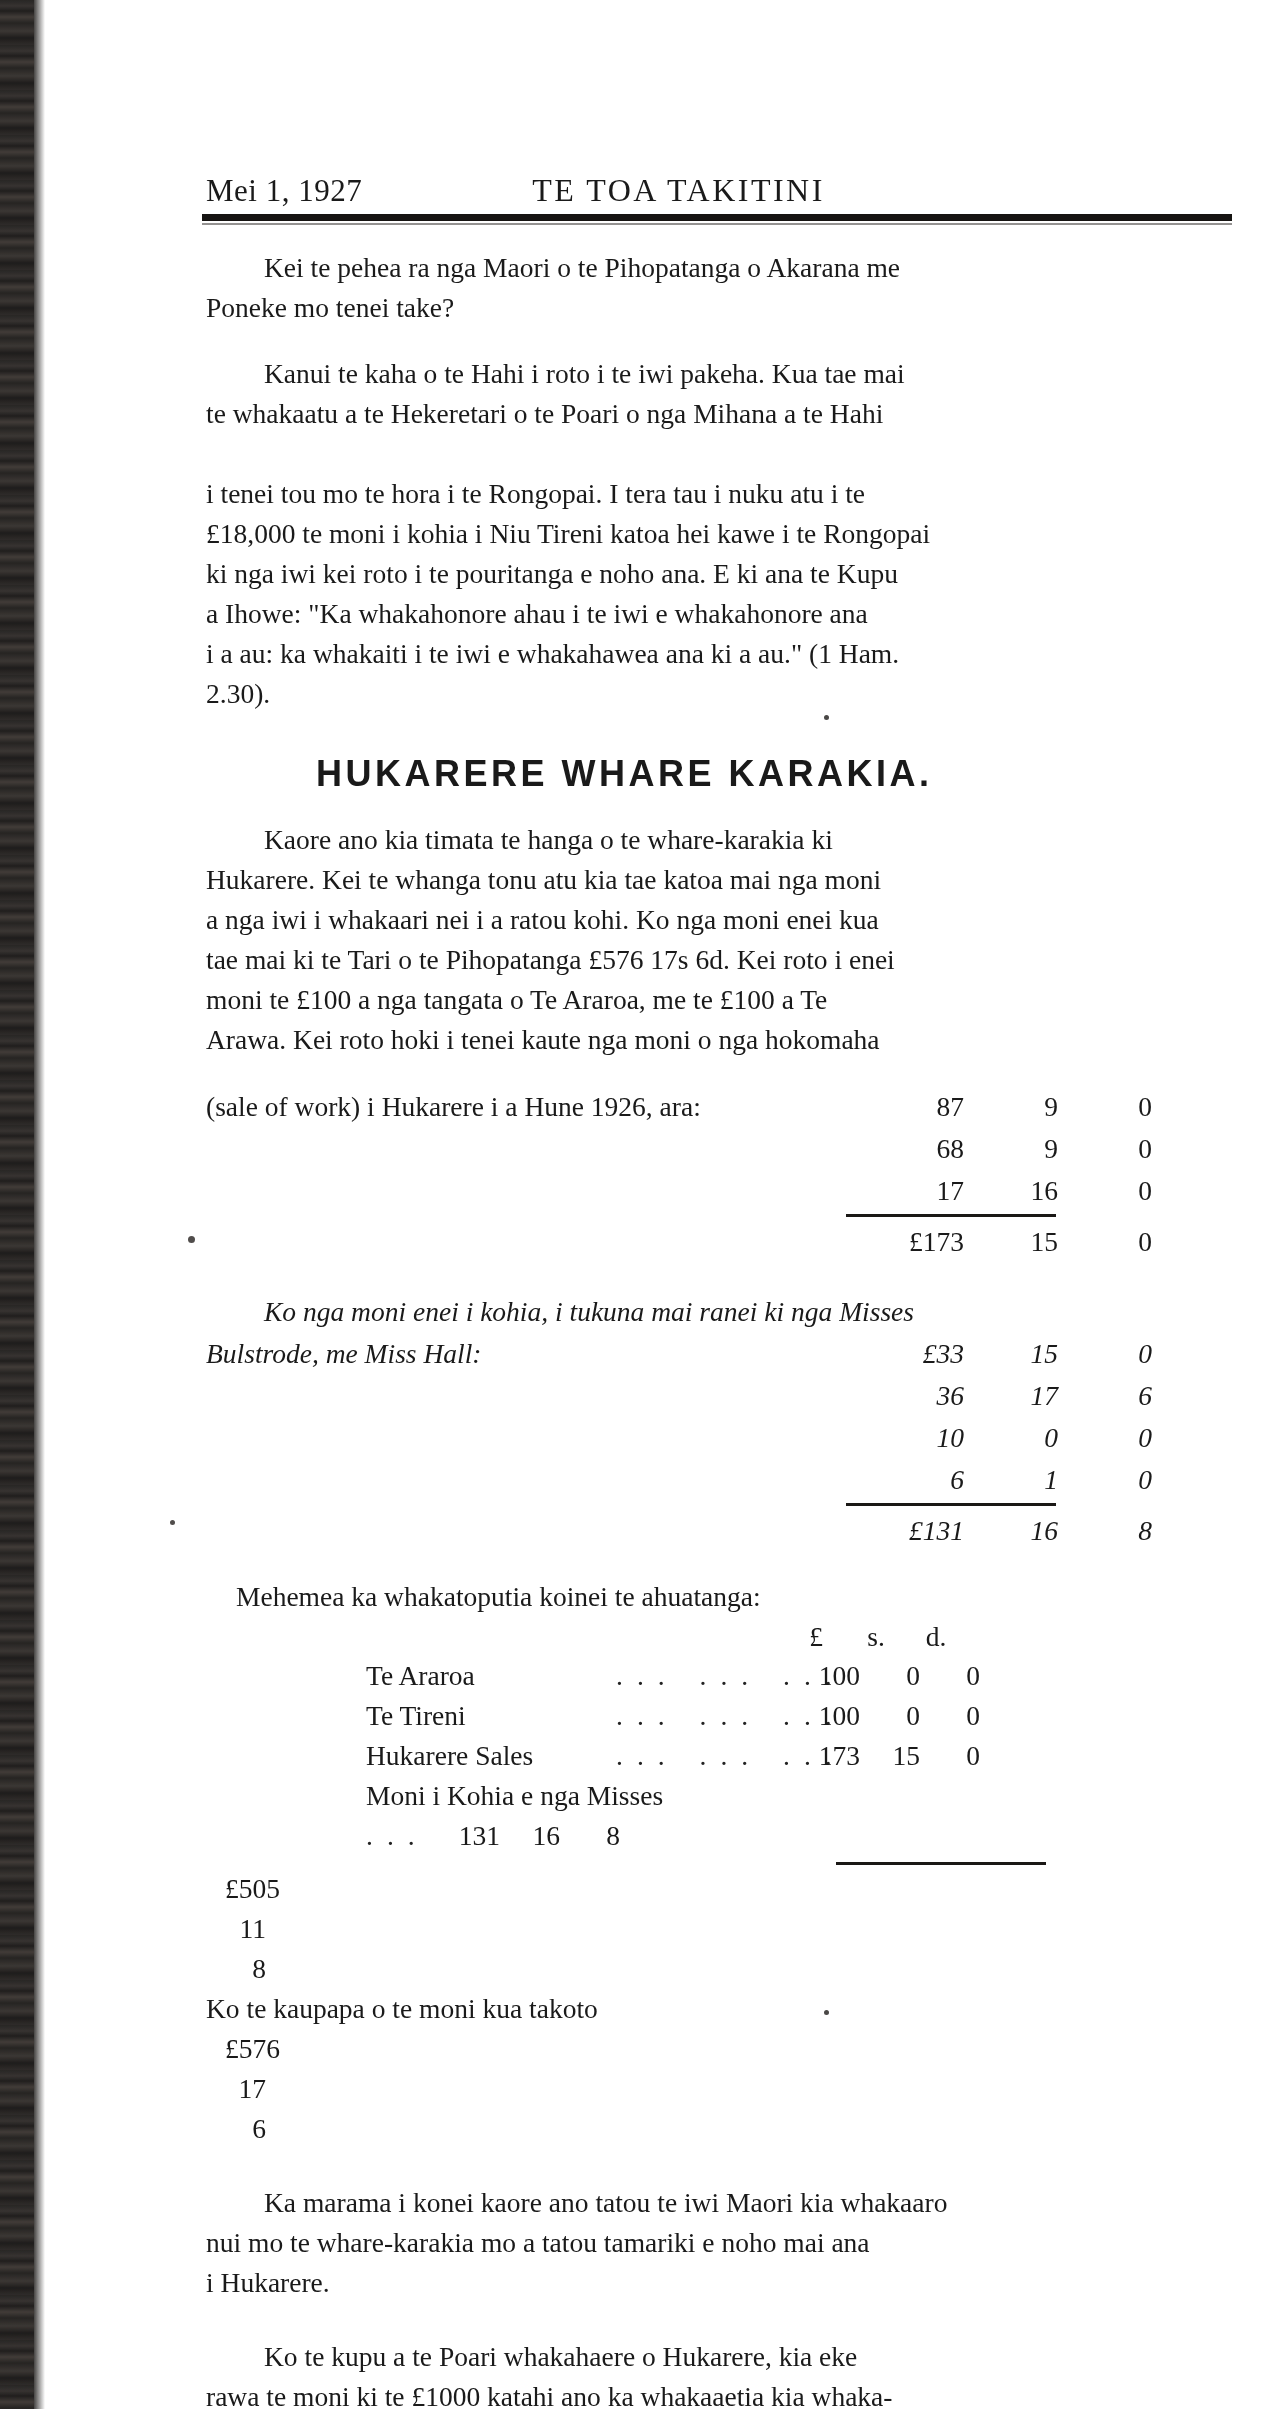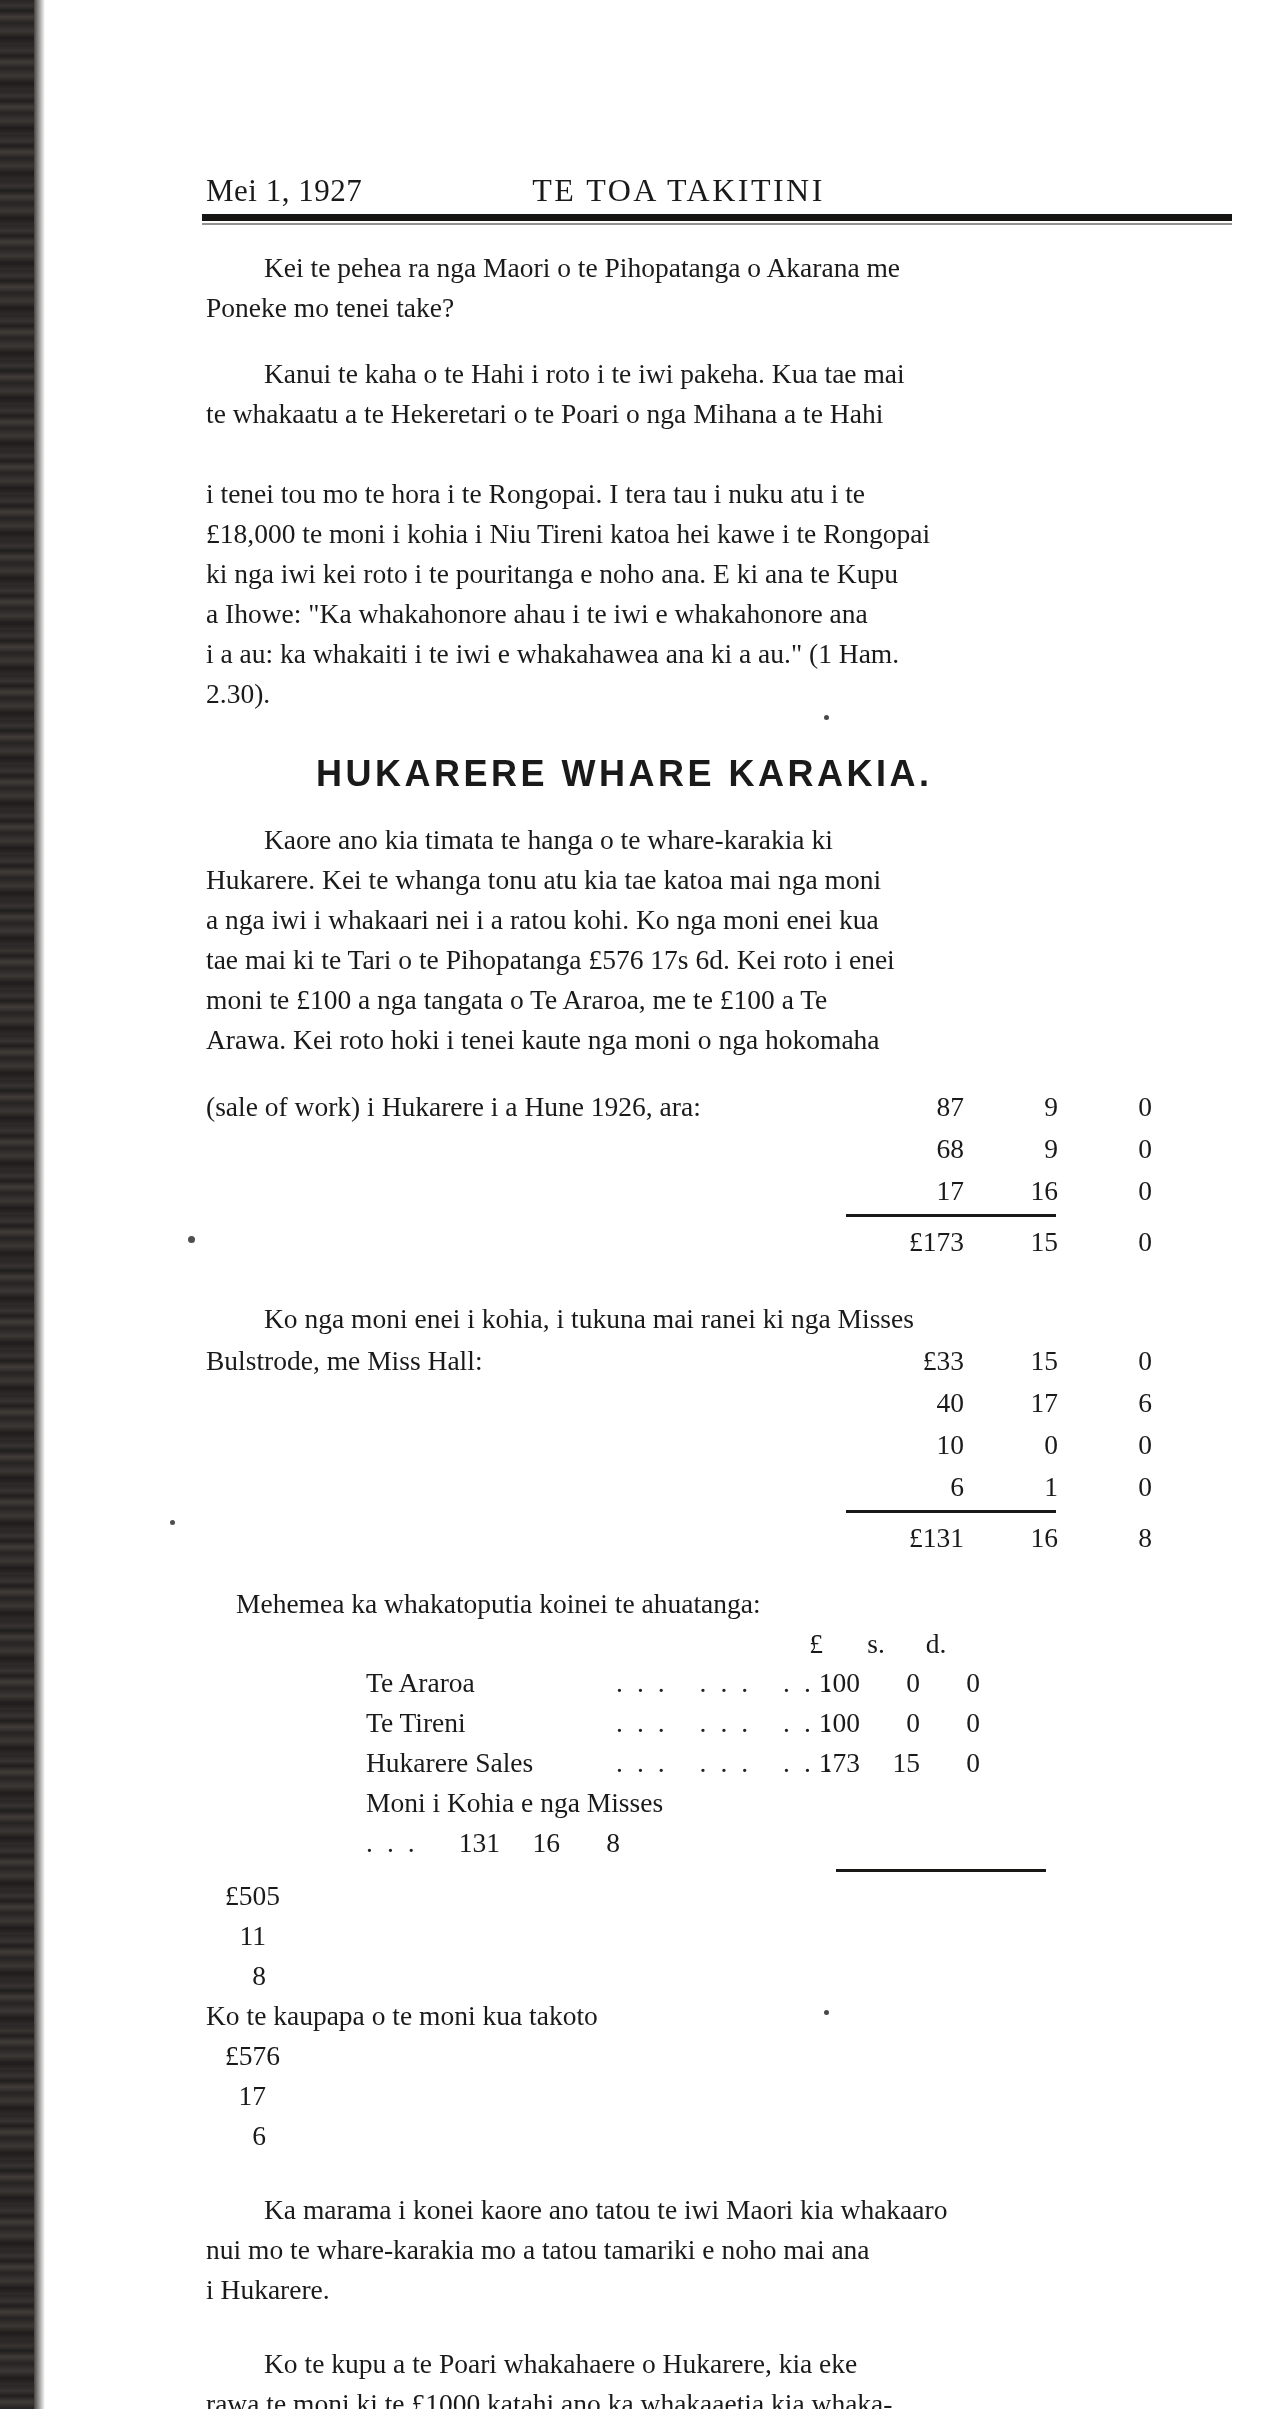--- a/index.html
+++ b/index.html
@@ -253,33 +253,33 @@
       </div>
       <div class="sum-line"></div>
       <div class="money-row">
         <span class="lead"></span>
         <span class="amt w-wide">£173</span>
         <span class="amt">15</span>
         <span class="amt">0</span>
       </div>
     </div>
 
-    <div class="money-block" style="margin-top:35px;">
+    <div class="money-block" style="margin-top:28px;font-style:italic;">
       <div class="money-row">
         <span class="lead" style="text-indent:58px;">Ko nga moni enei i kohia, i tukuna mai ranei ki nga Misses</span>
       </div>
       <div class="money-row">
         <span class="lead">Bulstrode, me Miss Hall:</span>
         <span class="amt w-wide">£33</span>
         <span class="amt">15</span>
         <span class="amt">0</span>
       </div>
       <div class="money-row">
         <span class="lead"></span>
-        <span class="amt w-wide">40</span>
+        <span class="amt w-wide">36</span>
         <span class="amt">17</span>
         <span class="amt">6</span>
       </div>
       <div class="money-row">
         <span class="lead"></span>
         <span class="amt w-wide">10</span>
         <span class="amt">0</span>
         <span class="amt">0</span>
       </div>
       <div class="money-row">

